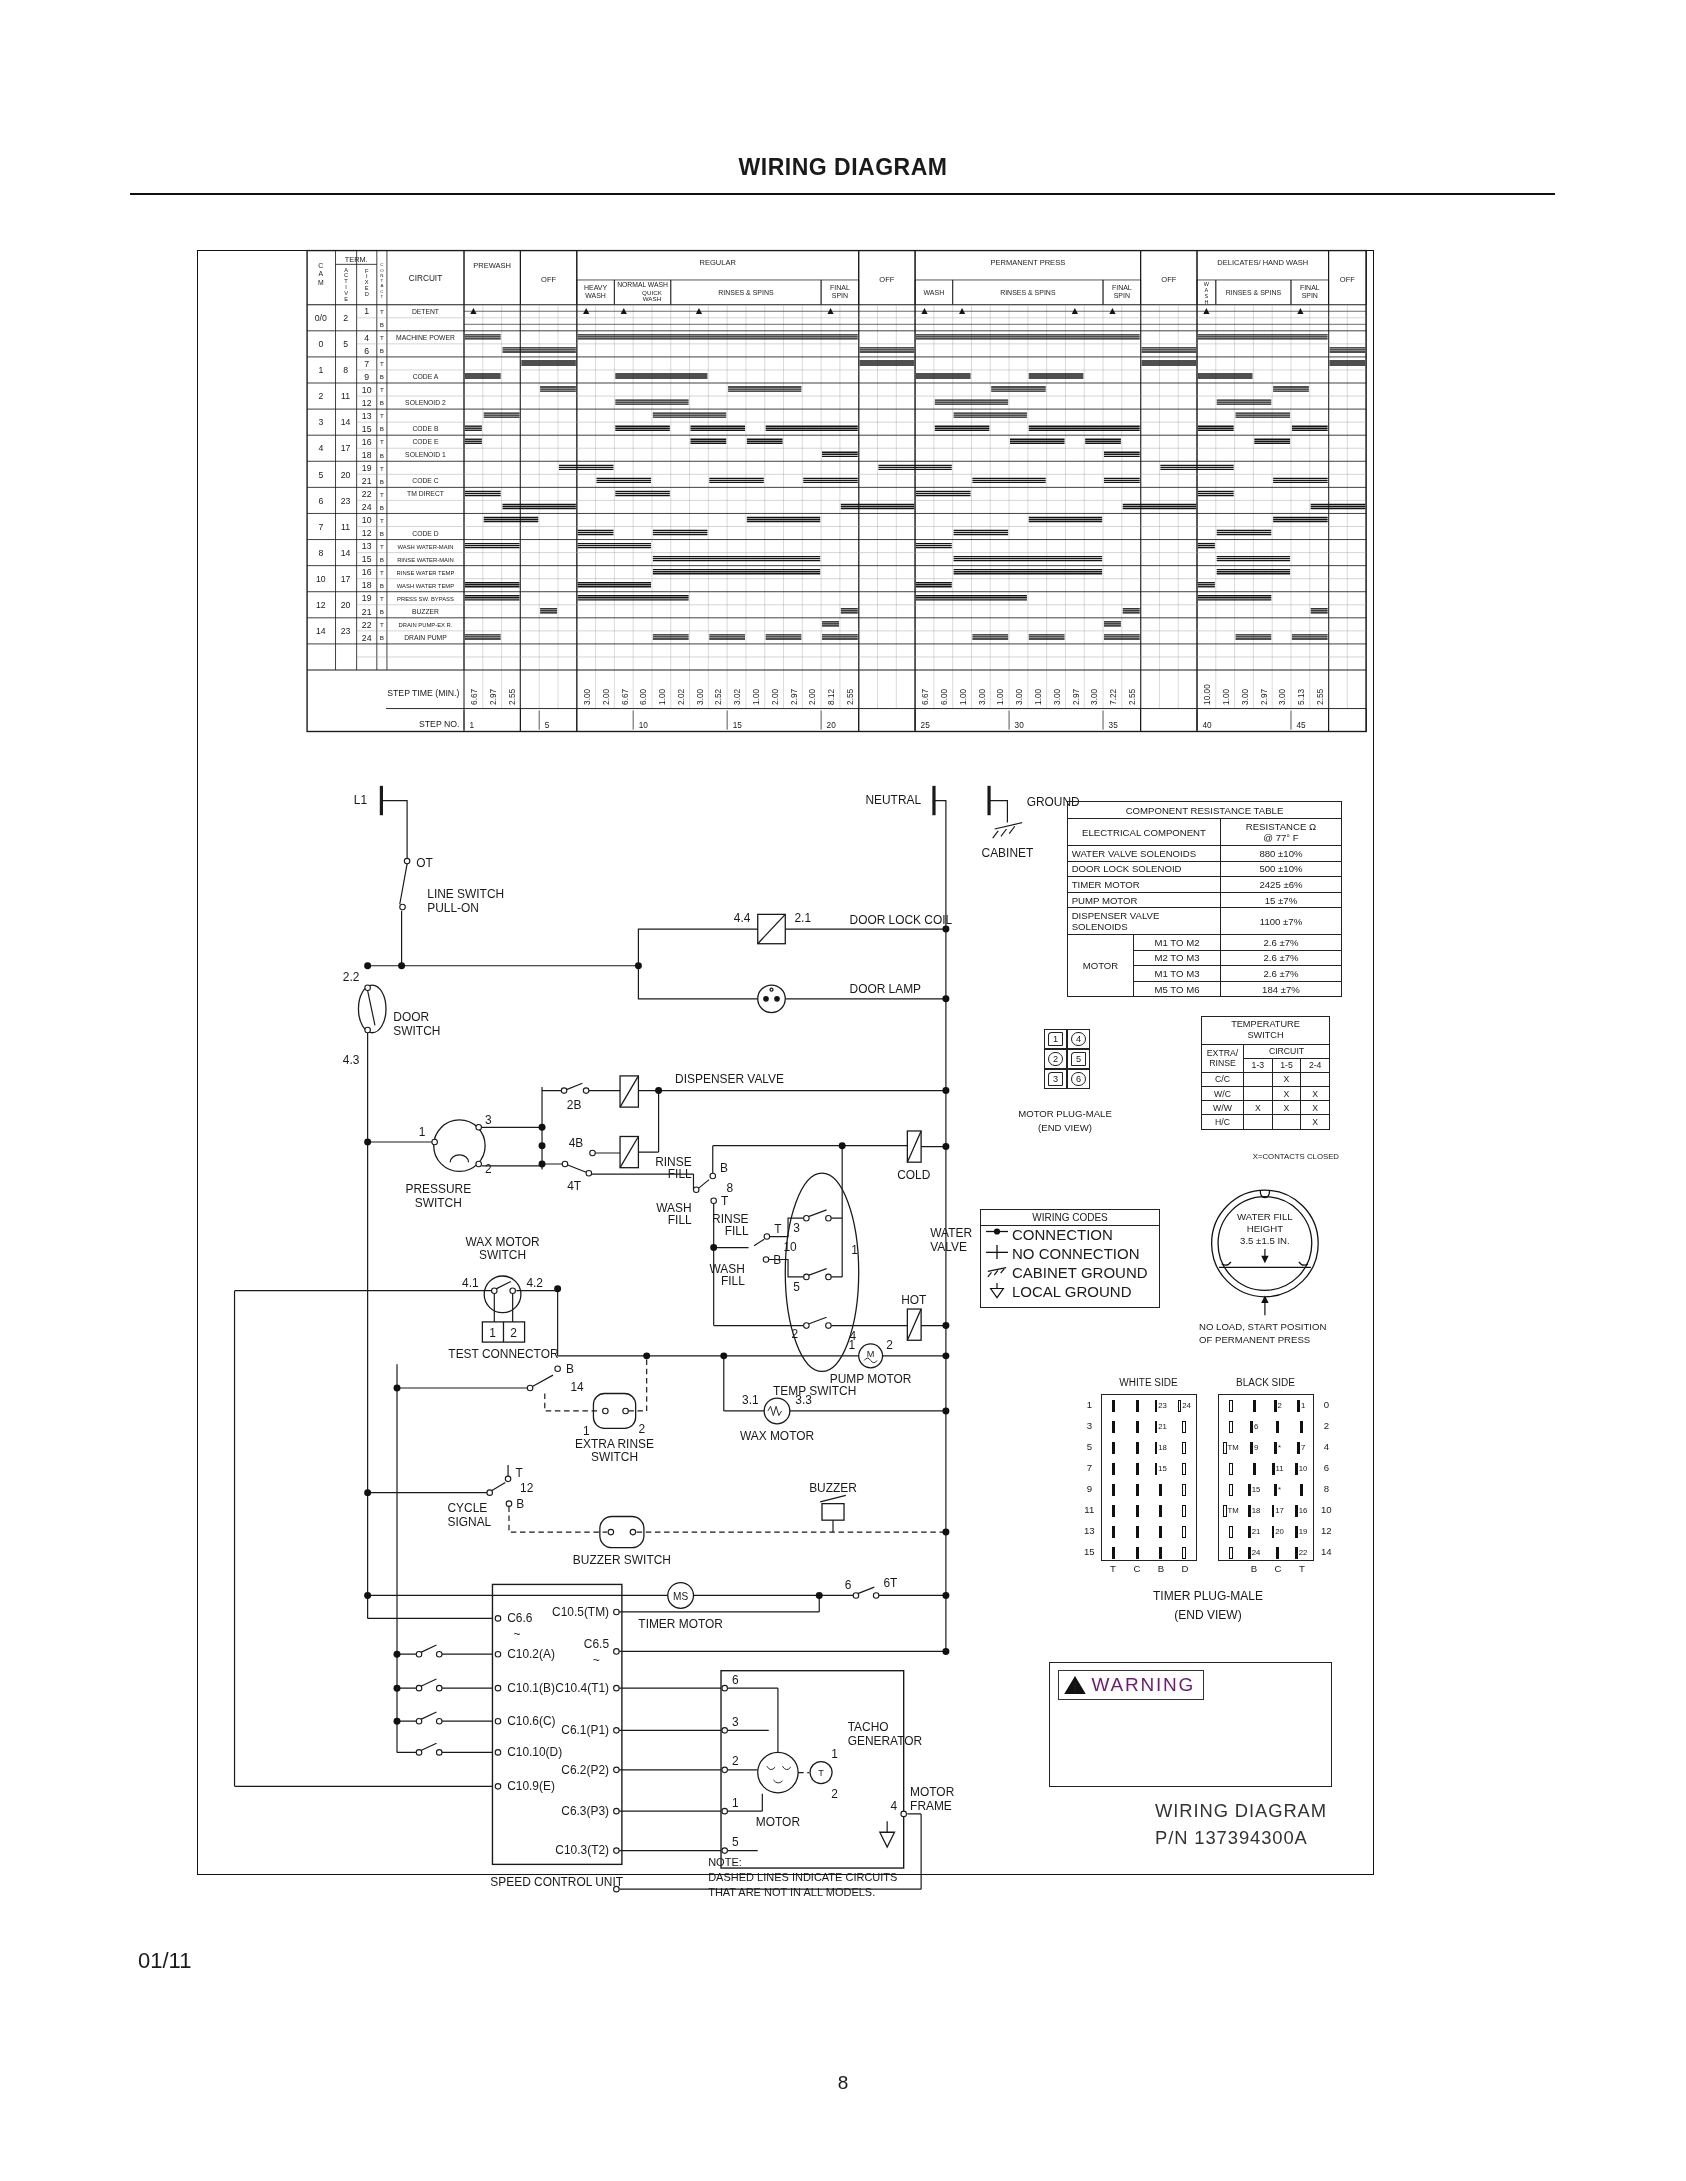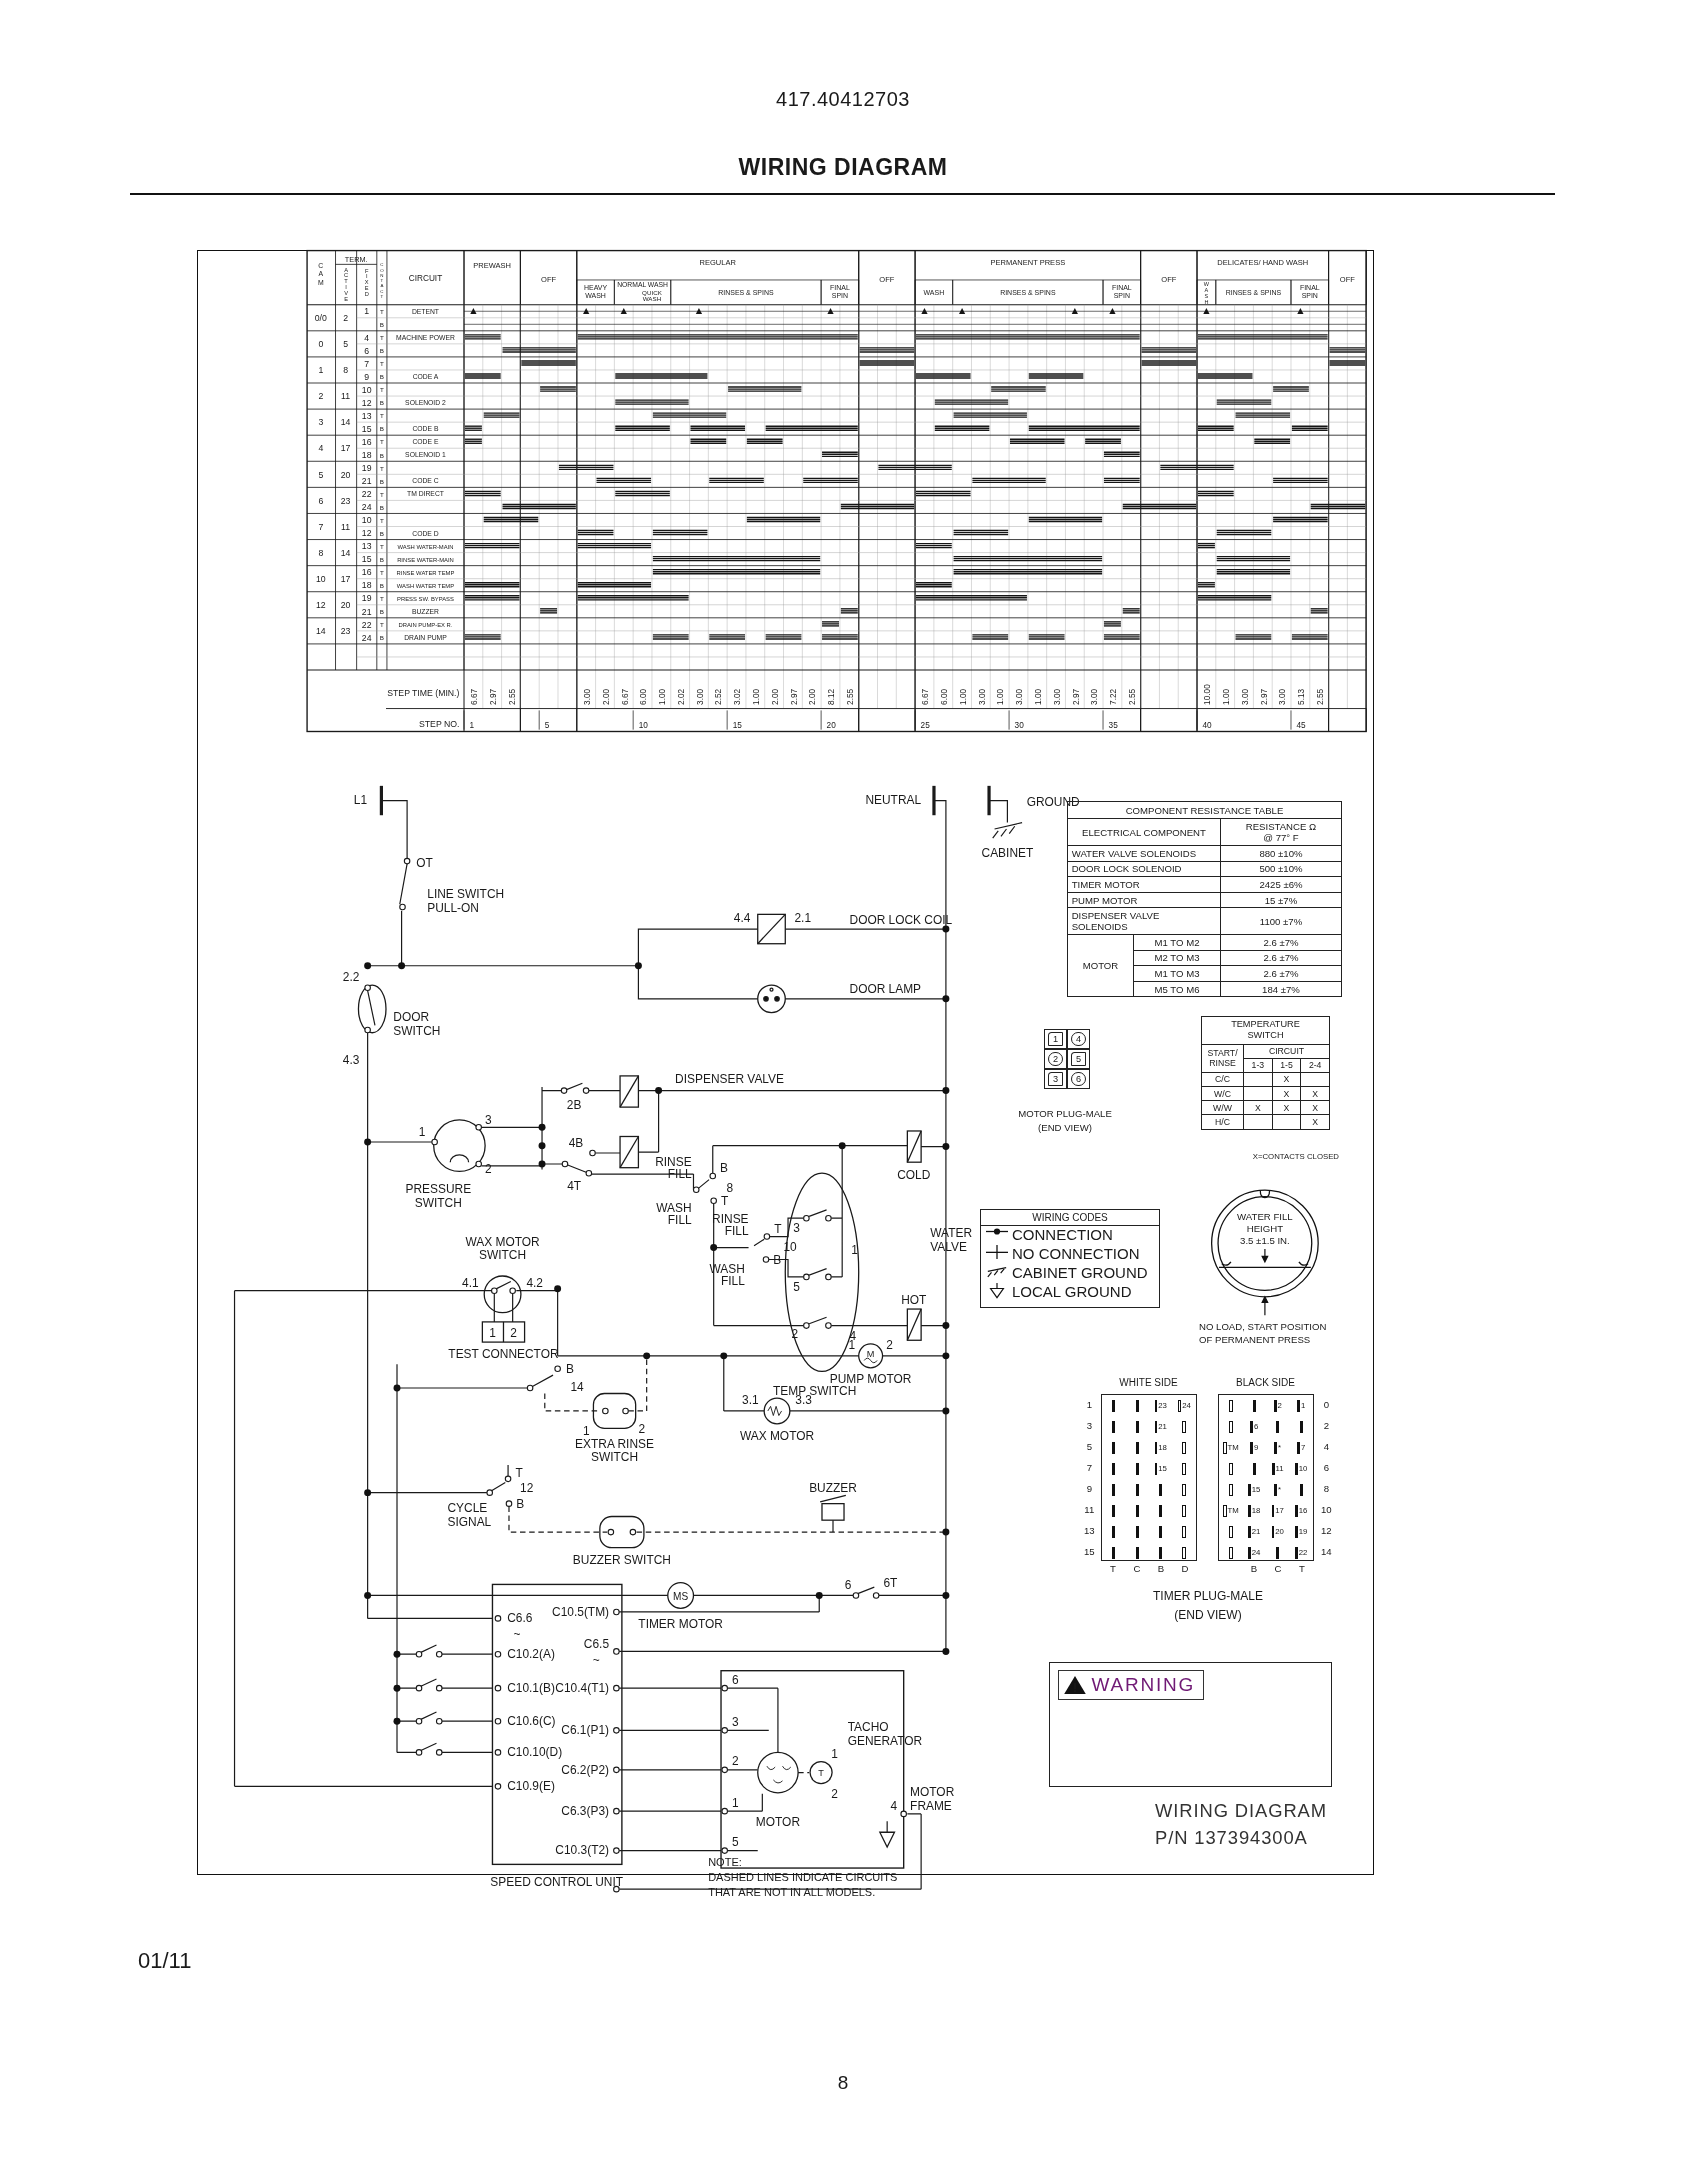--- a/index.html
+++ b/index.html
@@ -58,21 +58,20 @@
   .warn-word { font-size:19px; letter-spacing:1.8px; color:#701a75; }
   .pn { left:1155px; top:1798px; font-size:18.4px; color:#333; letter-spacing:0.9px; line-height:1.45; }
   .foot-date { left:138px; top:1948px; font-size:22px; }
   .foot-page { left:0; right:0; top:2072px; font-size:19px; }
 </style>
 </head>
 <body>
 
 <div class="page">
 
-  <div class="abs ctr hdr-model">417.40412703</div>
   <div class="abs ctr hdr-title">WIRING DIAGRAM</div>
   <div class="abs hdr-rule"></div>
 
   <div class="abs frame"></div>
 
   <svg id="timing" class="abs" style="left:303px; top:246px; width:1070px; height:491px" viewBox="330 268 1165 535">
       <rect x="334" y="273" width="1154" height="524" fill="none" stroke="#1a1a1a" stroke-width="1.5"></rect>
       <line x1="365" y1="273" x2="365" y2="730" stroke="#1a1a1a" stroke-width="0.9"></line>
       <line x1="388" y1="273" x2="388" y2="730" stroke="#1a1a1a" stroke-width="0.9"></line>
       <line x1="410" y1="273" x2="410" y2="730" stroke="#1a1a1a" stroke-width="0.9"></line>
@@ -1079,21 +1078,21 @@
   <table class="abs ttab">
     <tbody>
         <tr>
           <td colspan="4" class="t1">
             <div>TEMPERATURE</div>
             <div>SWITCH</div>
           </td>
         </tr>
     <tr>
           <td rowspan="2" style="width:42px">
-            <div>START/</div>
+            <div>EXTRA/</div>
             <div>RINSE</div>
           </td>
         <td colspan="3">CIRCUIT</td>
         </tr>
     <tr>
           <td>1-3</td>
           <td>1-5</td>
           <td>2-4</td>
         </tr>
     <tr>

